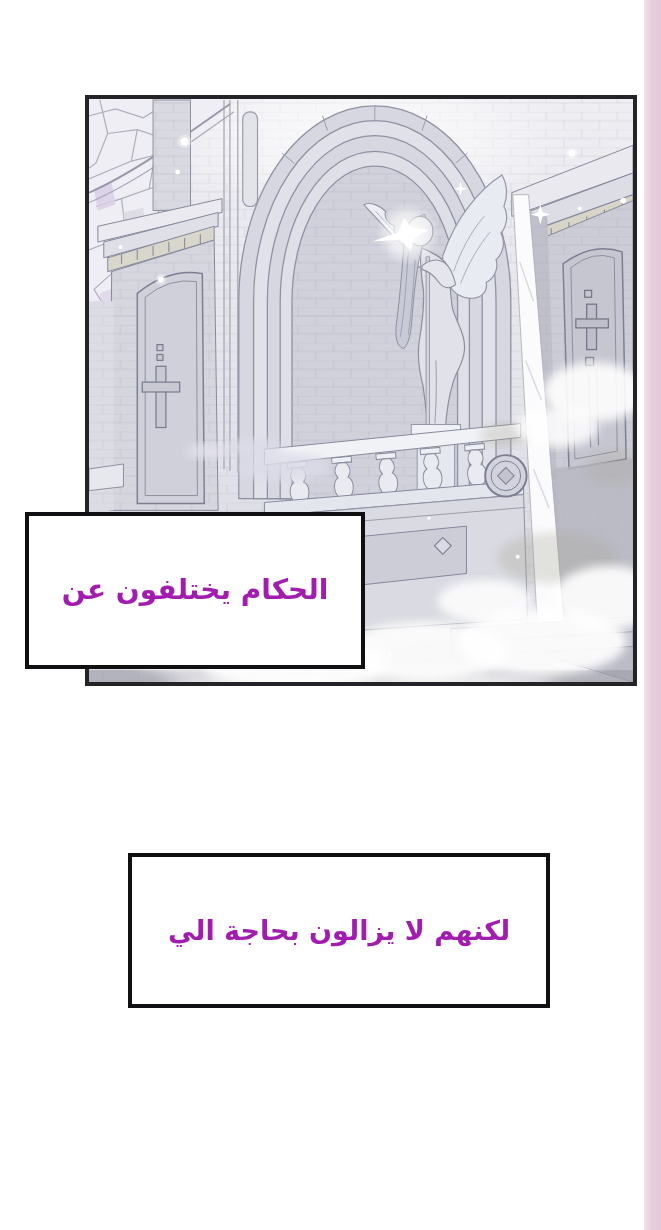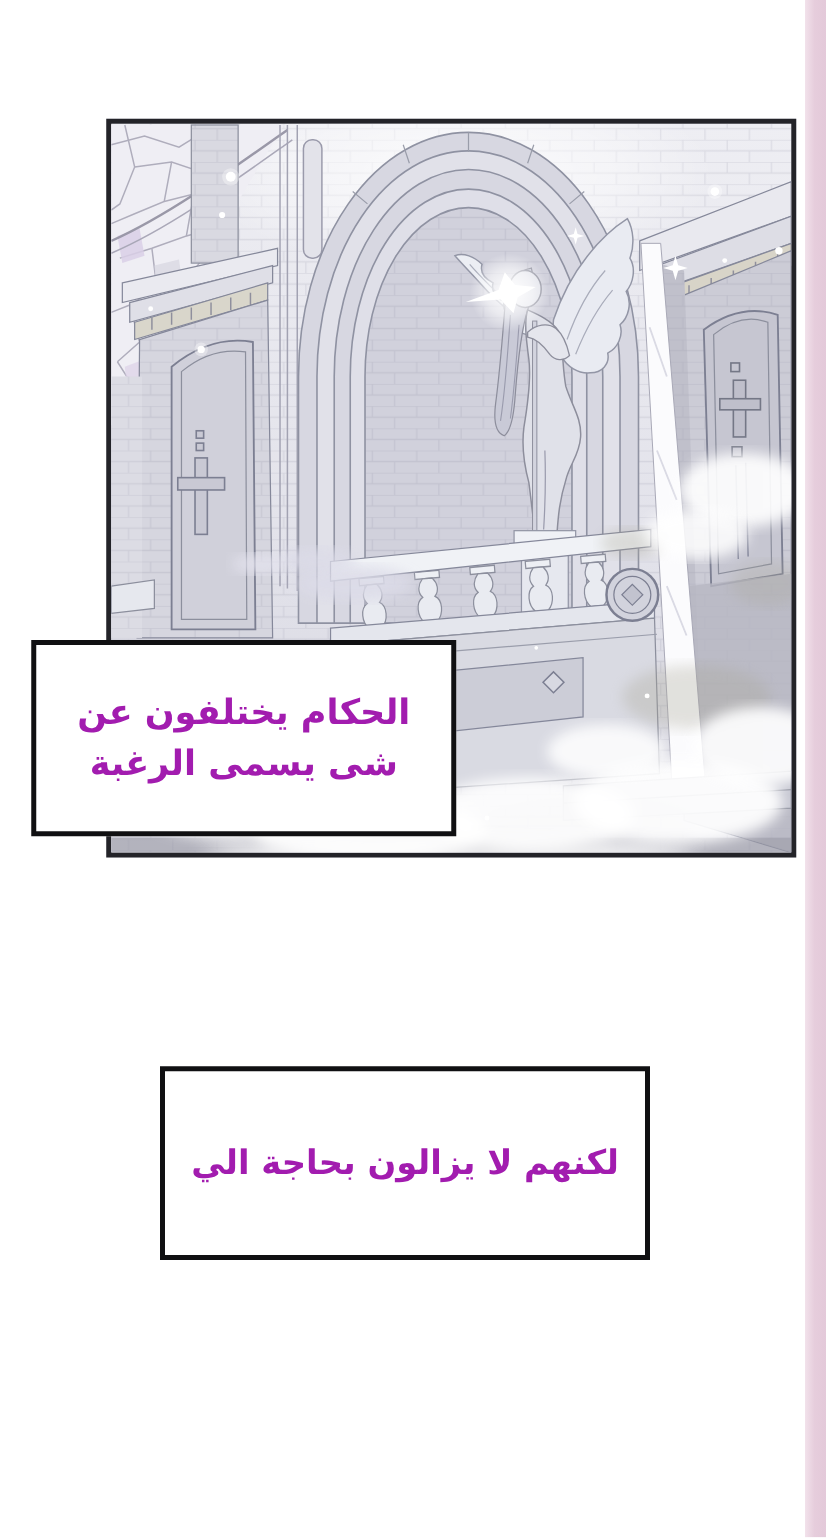--- a/index.html
+++ b/index.html
@@ -21,21 +21,21 @@
   .panel svg{display:block;width:100%;height:100%;}
   .caption{
     position:absolute;background:#ffffff;border:4px solid #101012;
     box-sizing:border-box;display:flex;flex-direction:column;
     justify-content:center;align-items:center;
     direction:rtl;text-align:center;color:#a21caf;
     font-weight:700;z-index:3;
   }
   .caption .cap-line{line-height:1.45;white-space:nowrap;}
   .caption-1{left:25px;top:512px;width:340px;height:157px;font-size:28px;}
-  .caption-2{left:128px;top:853px;width:392px;height:155px;font-size:27px;}
+  .caption-2{left:128px;top:853px;width:422px;height:155px;font-size:27px;}
 </style>
 </head>
 <body>
 
 <div class="page">
 
   <div class="panel">
     <svg viewBox="85 95 552 591" preserveAspectRatio="none" xmlns="http://www.w3.org/2000/svg">
       <defs>
         <linearGradient id="bgGrad" x1="0" y1="0" x2="0" y2="1">
@@ -254,21 +254,20 @@
         <circle cx="315" cy="541" r="1.5"></circle>
         <circle cx="430" cy="520" r="1.5"></circle>
         <path transform="translate(543 212)" d="M0 -10 L2.2 -2.2 L10 0 L2.2 2.2 L0 10 L-2.2 2.2 L-10 0 L-2.2 -2.2 Z"></path>
         <path transform="translate(462 186) scale(0.7)" d="M0 -10 L2.2 -2.2 L10 0 L2.2 2.2 L0 10 L-2.2 2.2 L-10 0 L-2.2 -2.2 Z"></path>
       </g>
     </svg>
   </div>
 
   <div class="caption caption-1">
     <div class="cap-line">الحكام يختلفون عن</div>
-    <div class="cap-line">شى يسمى الرغبة</div>
   </div>
 
   <div class="caption caption-2">
     <div class="cap-line">لكنهم لا يزالون بحاجة الي</div>
   </div>
 
   <div class="right-strip"></div>
 </div>
 
 </body></html>

